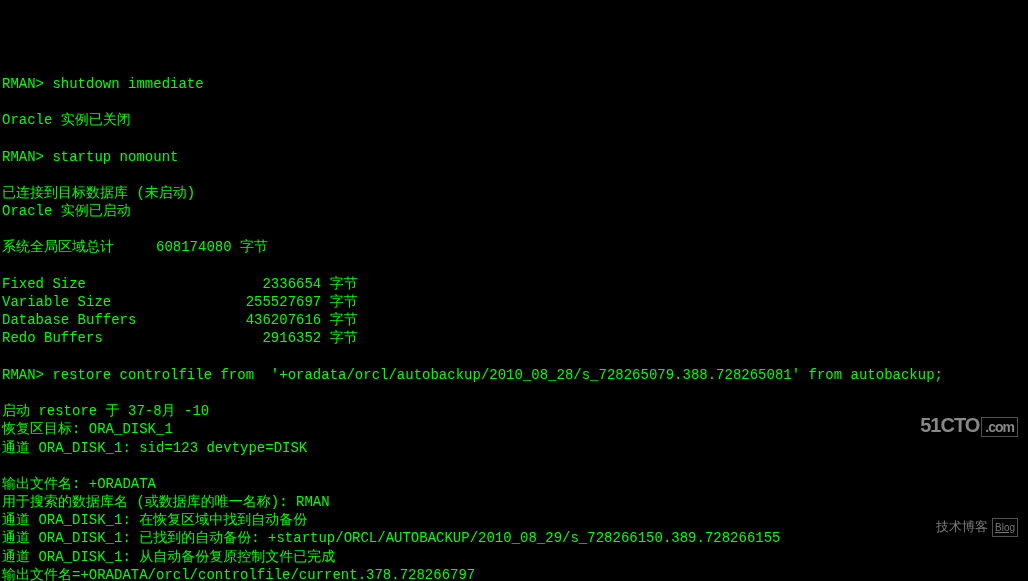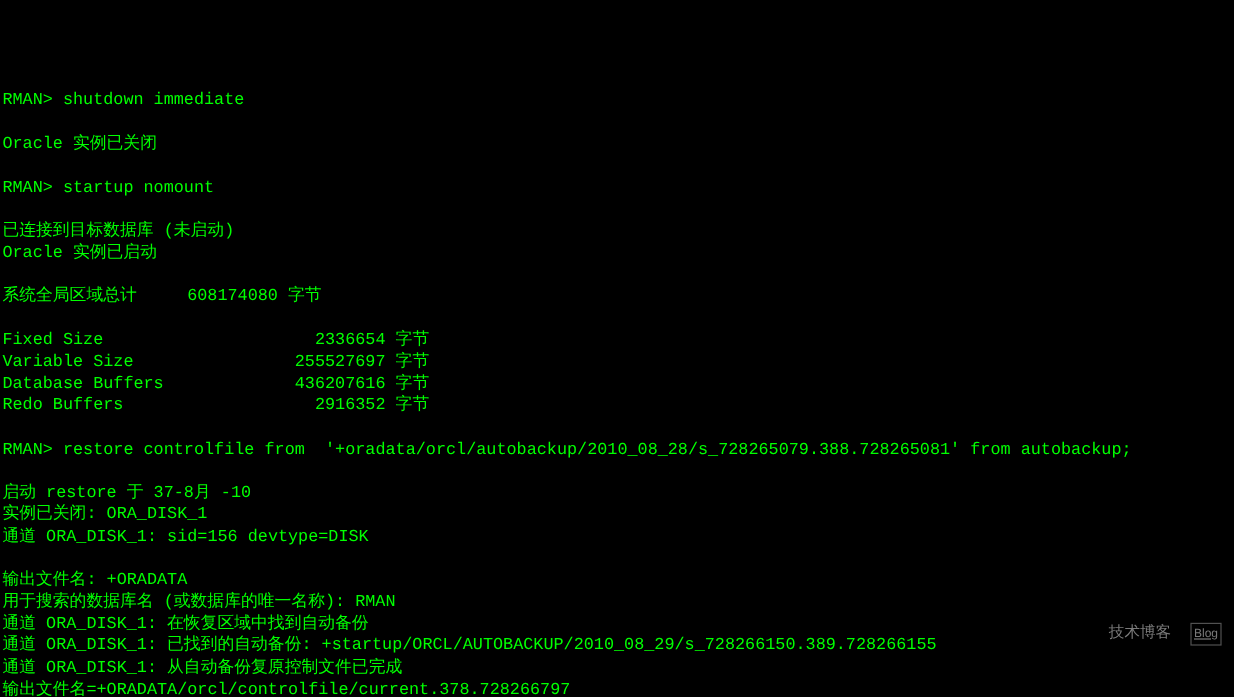--- a/index.html
+++ b/index.html
@@ -46,21 +46,21 @@
     }
     .watermark-sub {
       font-size: 13px;
       color: #999999;
       margin-top: 2px;
     }
     .watermark-sub .blog {
       font-size: 10px;
       border: 1px solid #666;
       padding: 3px 2px;
-      margin-left: 16px;
+      margin-left: 4px;
       text-decoration: underline;
     }
   </style>
 </head>
 <body>
 
 
 
 <div class="terminal-output"><span>RMAN&gt; shutdown immediate</span>
 <span></span>
@@ -74,32 +74,35 @@
 <span>系统全局区域总计     608174080 字节</span>
 <span></span>
 <span>Fixed Size                     2336654 字节</span>
 <span>Variable Size                255527697 字节</span>
 <span>Database Buffers             436207616 字节</span>
 <span>Redo Buffers                   2916352 字节</span>
 <span></span>
 <span>RMAN&gt; restore controlfile from  '+oradata/orcl/autobackup/2010_08_28/s_728265079.388.728265081' from autobackup;</span>
 <span></span>
 <span>启动 restore 于 37-8月 -10</span>
-<span>实例已关闭: ORA_DISK_1</span>
-<span>通道 ORA_DISK_1: sid=156 devtype=DISK</span>
+<span>恢复区目标: ORA_DISK_1</span>
+<span>通道 ORA_DISK_1: sid=123 devtype=DISK</span>
 <span></span>
 <span>输出文件名: +ORADATA</span>
 <span>用于搜索的数据库名 (或数据库的唯一名称): RMAN</span>
 <span>通道 ORA_DISK_1: 在恢复区域中找到自动备份</span>
 <span>通道 ORA_DISK_1: 已找到的自动备份: +startup/ORCL/AUTOBACKUP/2010_08_29/s_728266150.389.728266155</span>
 <span>通道 ORA_DISK_1: 从自动备份复原控制文件已完成</span>
 <span>输出文件名=+ORADATA/orcl/controlfile/current.378.728266797</span>
 
 </div>
 
 <div class="watermark">
+  <div class="watermark-domain">
+    <span>51CTO</span><span class="com">.com</span>
+  </div>
   <div class="watermark-sub">
     <span>技术博客</span><span class="blog">Blog</span>
   </div>
 </div>
 
 
 
 
 </body></html>

